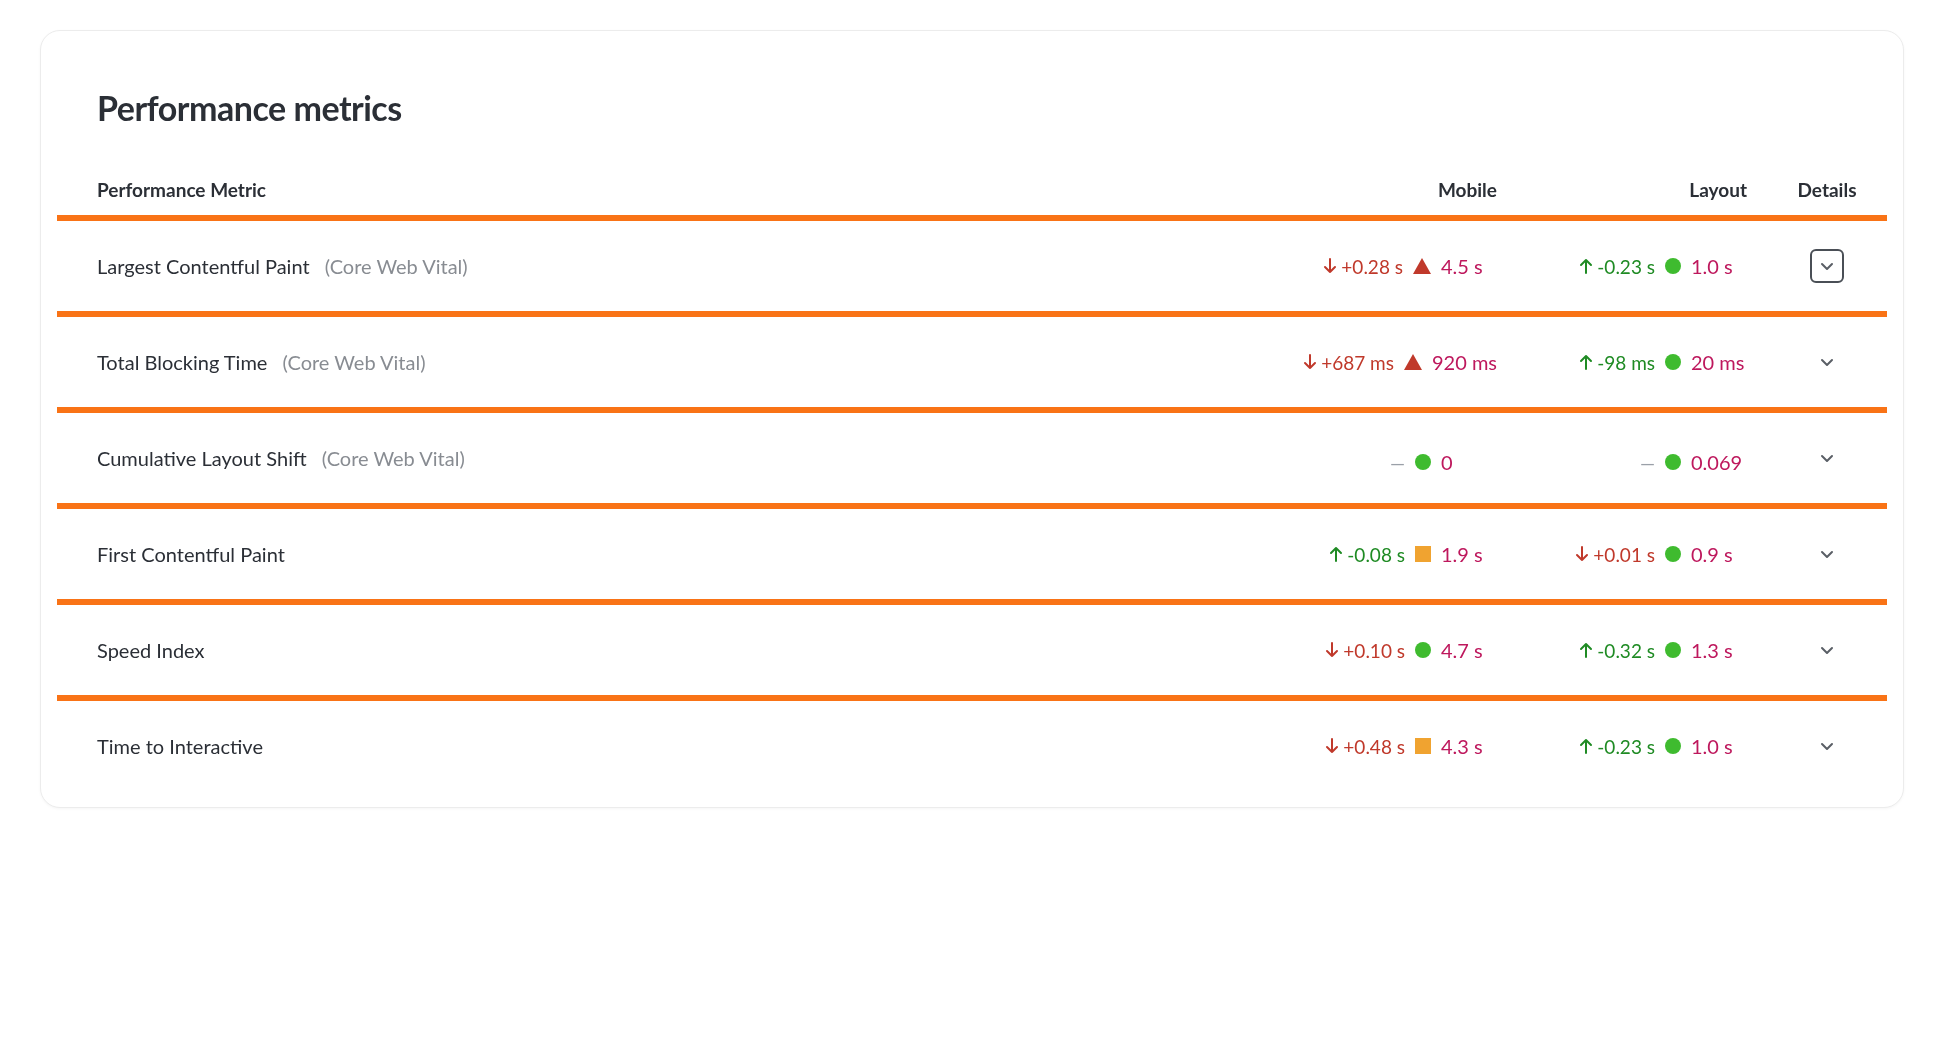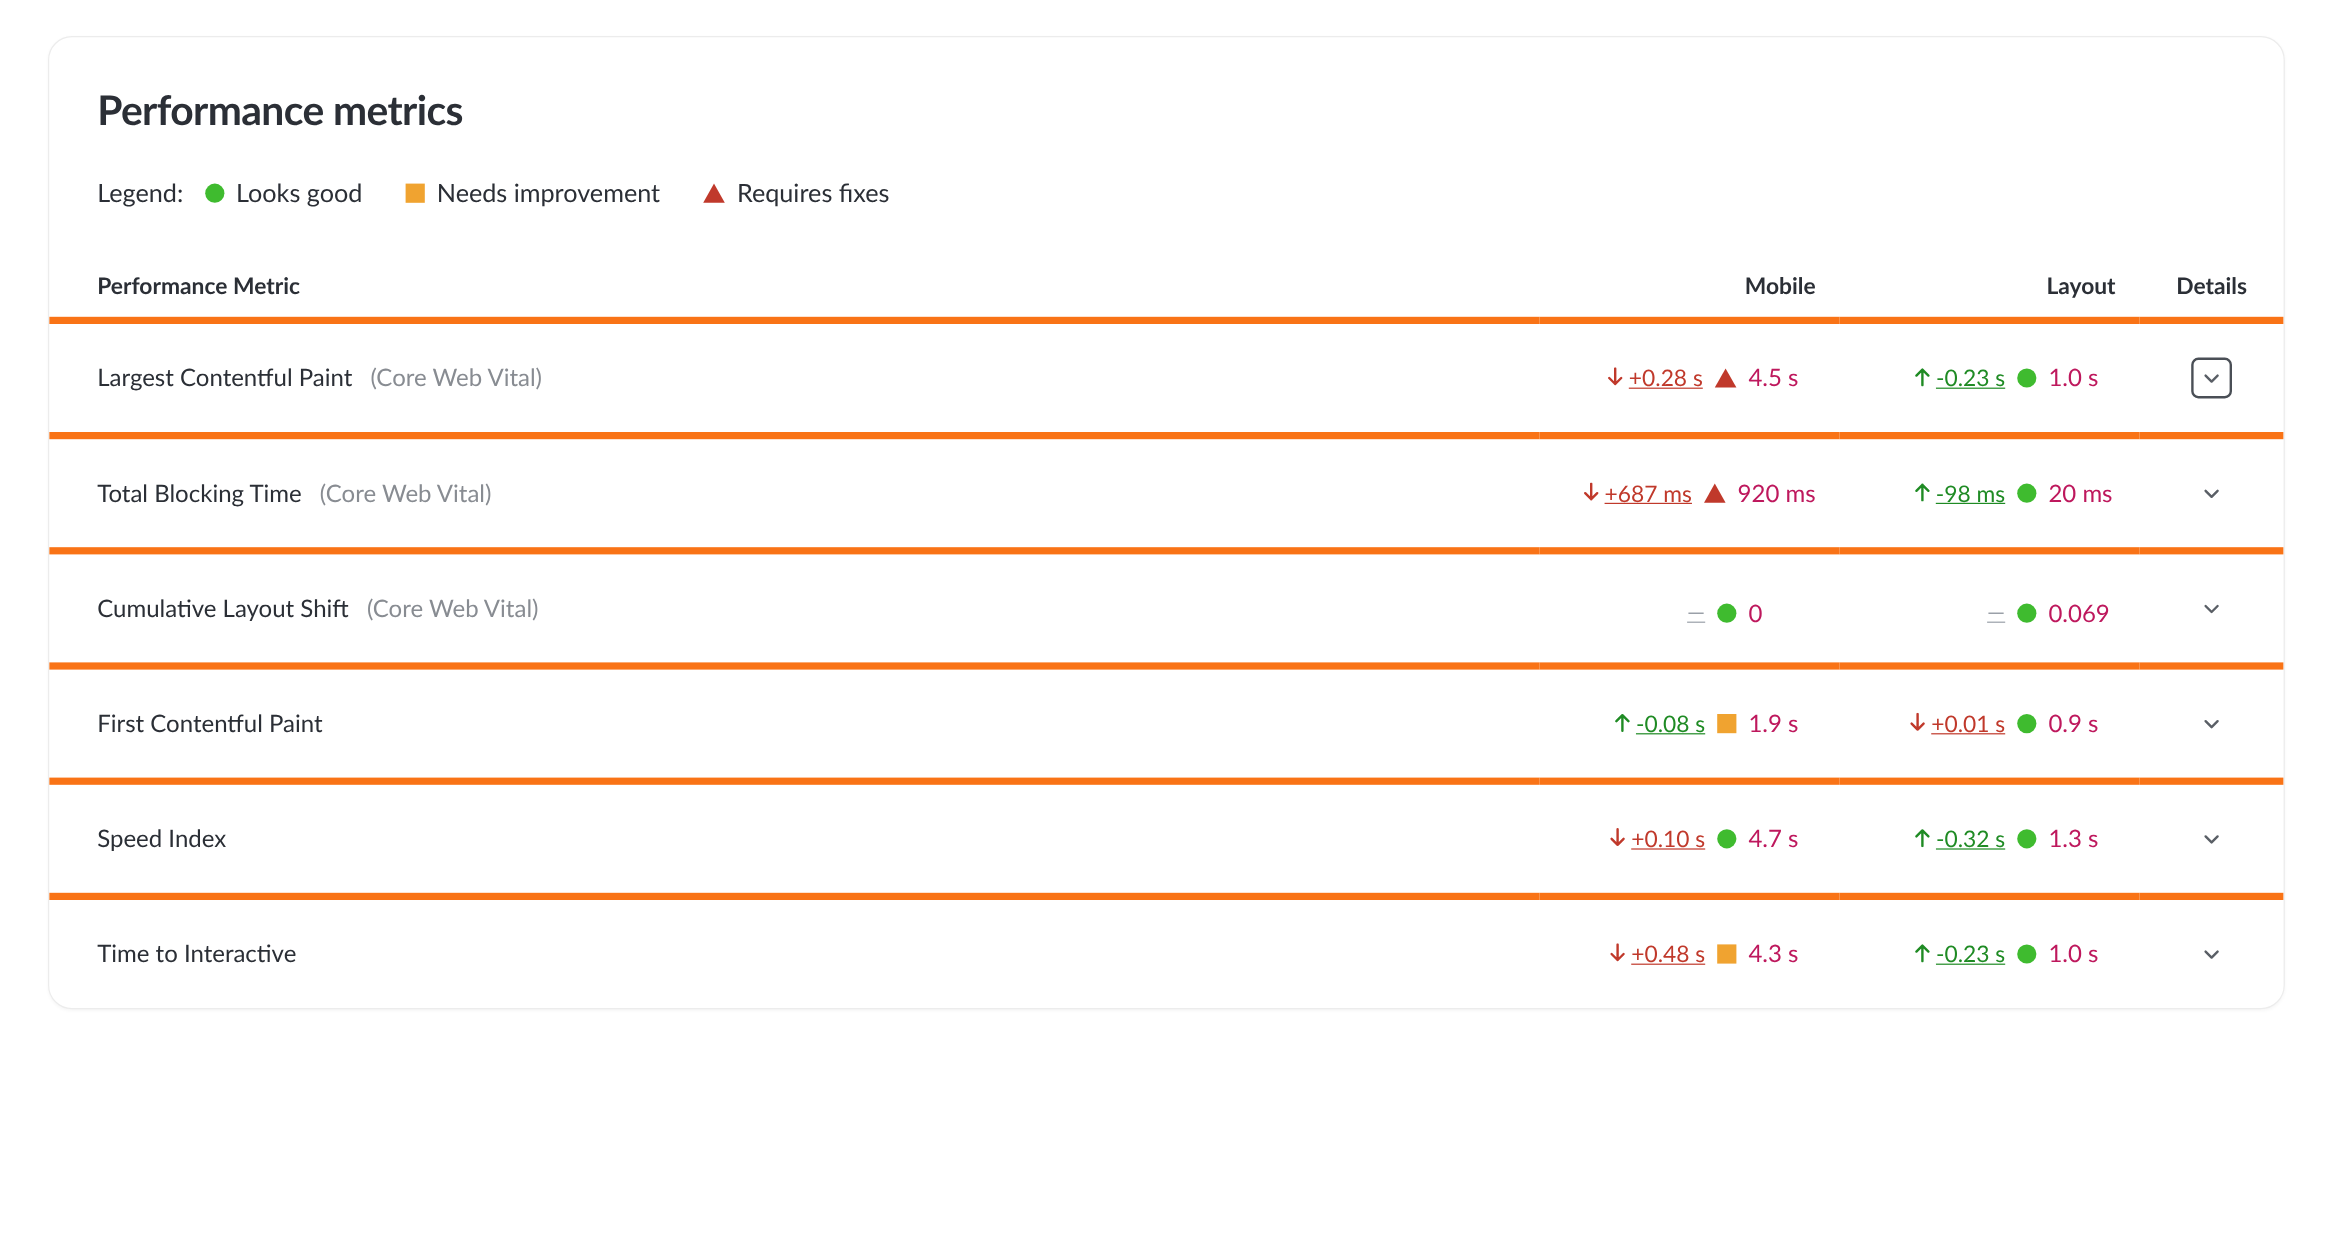--- a/index.html
+++ b/index.html
@@ -10,21 +10,21 @@
     background: #fff;
     color: #2b2f36;
   }
   .wrapper {
     padding: 30px 40px 50px 40px;
   }
   .card {
     border: 1px solid #ececec;
     border-radius: 20px;
     box-shadow: 0 1px 3px rgba(0,0,0,0.04);
-    padding: 0;
+    padding: 16px;
     overflow: hidden;
     background: #fff;
   }
   .card-inner {
     padding: 40px 0 0 0;
   }
   h1.title {
     margin: 0 0 36px 0;
     padding: 0 40px;
     font-size: 34px;
@@ -120,21 +120,20 @@
     display: inline-flex;
     align-items: center;
     gap: 10px;
     justify-content: flex-end;
   }
   .delta {
     display: inline-flex;
     align-items: center;
     gap: 4px;
     font-size: 19px;
-    text-decoration: underline;
   }
   .delta.down { color: #c0392b; }
   .delta.up   { color: #1f8b24; }
   .delta.none { color: #9aa0a8; }
   .delta svg { display: inline-block; }
   .val {
     color: #be185d;
     min-width: 56px;
     display: inline-block;
     text-align: left;
@@ -157,35 +156,20 @@
   .chev-btn svg { display: block; }
 </style>
 </head>
 <body>
 
 <div class="wrapper">
   <div class="card">
     <div class="card-inner">
       <h1 class="title">Performance metrics</h1>
 
-      <div class="legend">
-        <span class="legend-label">Legend:</span>
-        <span class="legend-item">
-          <span class="status-dot"></span>
-          <span>Looks good</span>
-        </span>
-        <span class="legend-item">
-          <span class="status-square"></span>
-          <span>Needs improvement</span>
-        </span>
-        <span class="legend-item">
-          <span class="status-triangle"></span>
-          <span>Requires fixes</span>
-        </span>
-      </div>
 
       <table>
         <thead>
           <tr>
             <th class="col-name">Performance Metric</th>
             <th class="col-mobile">Mobile</th>
             <th class="col-desktop">Layout</th>
             <th class="col-details">Details</th>
           </tr>
         </thead>

